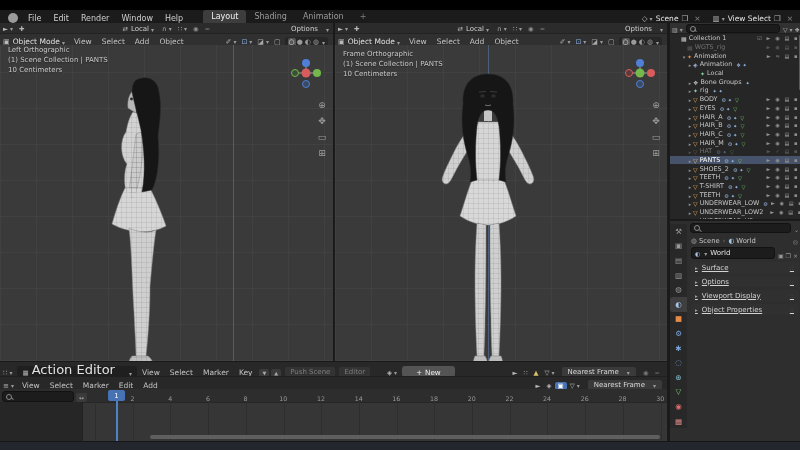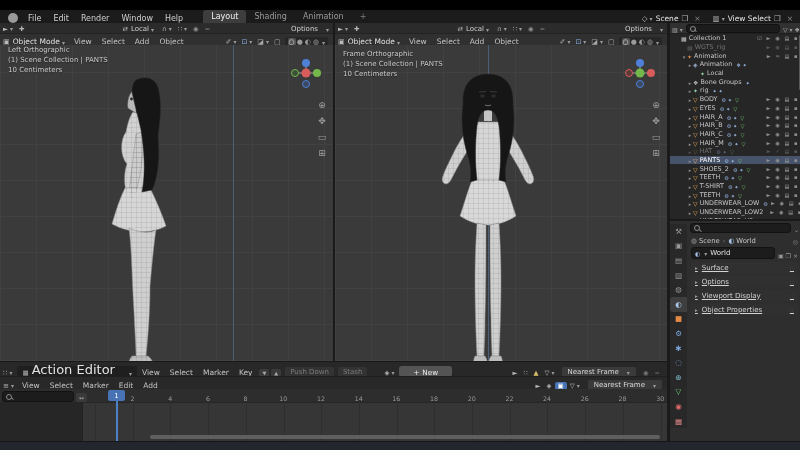--- a/index.html
+++ b/index.html
@@ -644,22 +644,22 @@
       <span class="dd" style="margin-left:14px;">▾</span>
     </span>
     <span class="row">
         <span class="mi2">View</span>
         <span class="mi2">Select</span>
         <span class="mi2">Marker</span>
         <span class="mi2">Key</span>
       </span>
     <span class="tinybtn">▼</span>
     <span class="tinybtn">▲</span>
-    <span class="dsbtn"><span>Push Down</span></span>
-    <span class="dsbtn"><span>Stash</span></span>
+    <span class="dsbtn"><span>Push Scene</span></span>
+    <span class="dsbtn"><span>Editor</span></span>
     <span class="icobtn" style="margin-left:14px;font-size:6.5px;">◈<span class="dd">▾</span></span>
     <span class="row" style="background:#545454;border-radius:3px;height:11px;padding:0 14px;margin-left:2px;">
       <span style="font-size:7px;color:#f0f0f0;margin-right:3px;">+</span>
       <span style="font-size:7.2px;color:#f0f0f0;">New</span>
     </span>
     <span style="margin-left:auto;" class="row">
       <span class="icobtn" style="font-size:6.5px;">►</span>
       <span class="icobtn" style="font-size:6.5px;">∷</span>
       <span class="icobtn" style="font-size:6.5px;color:#d8c068;">▲</span>
       <span class="icobtn" style="font-size:6.5px;">▽<span class="dd">▾</span></span>

